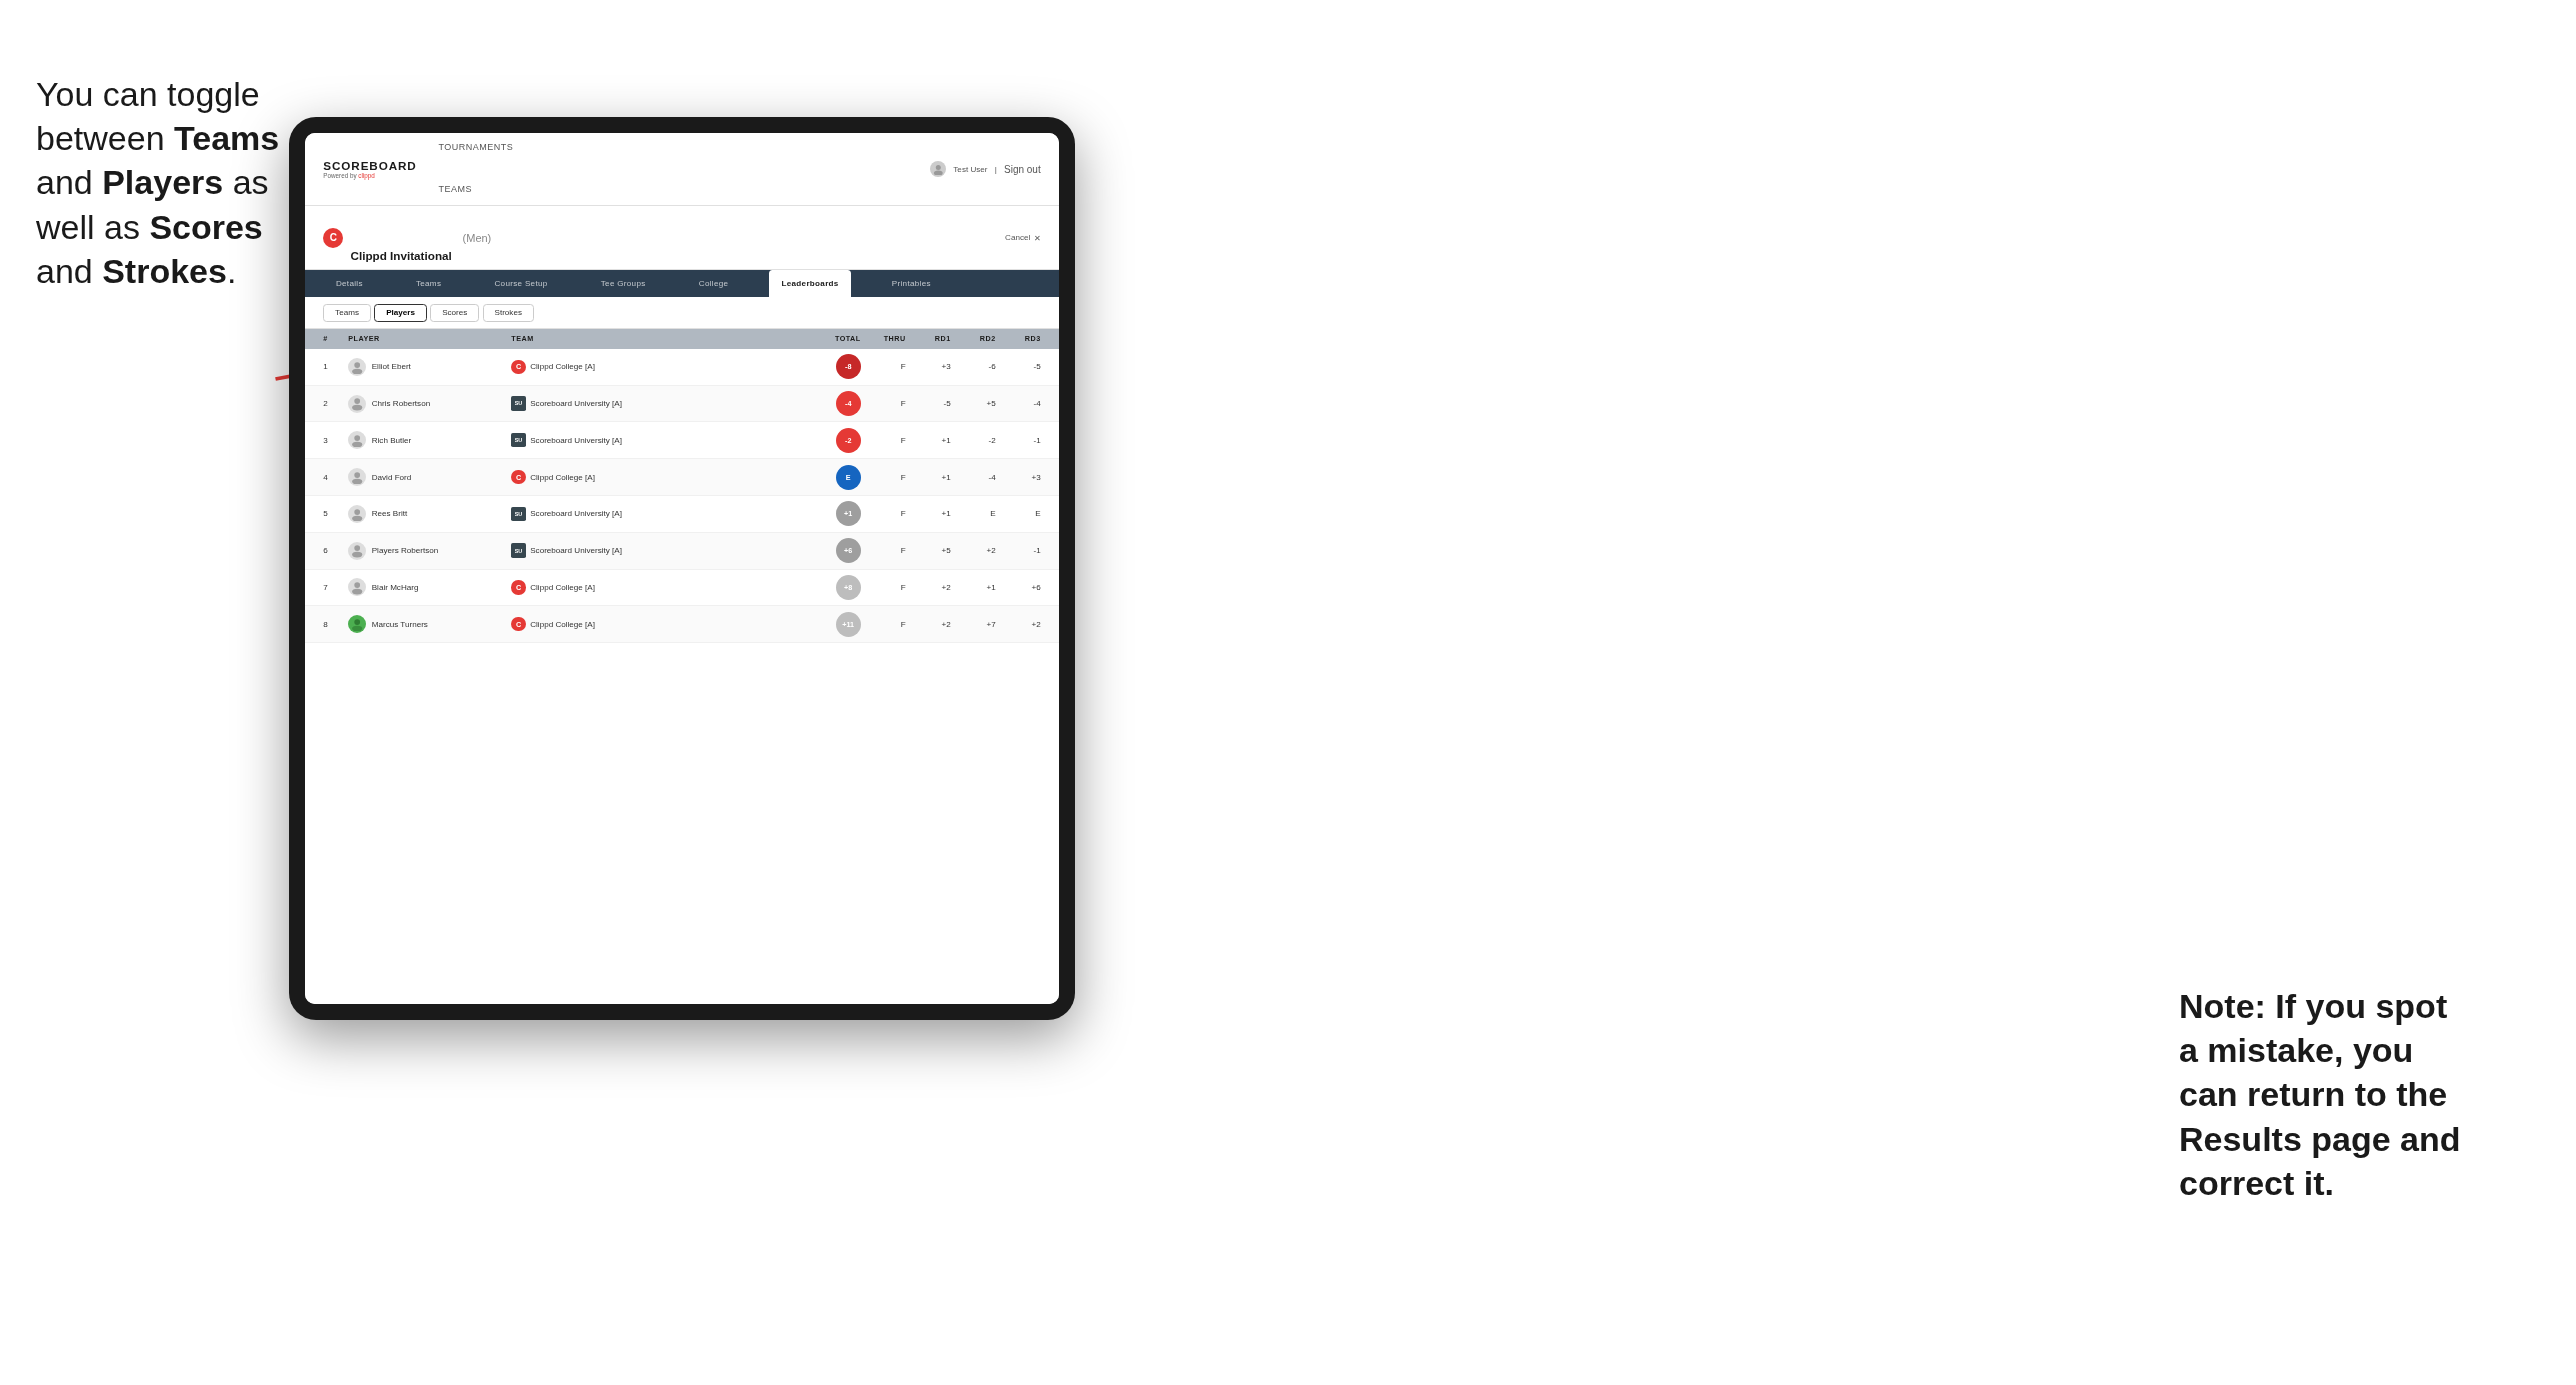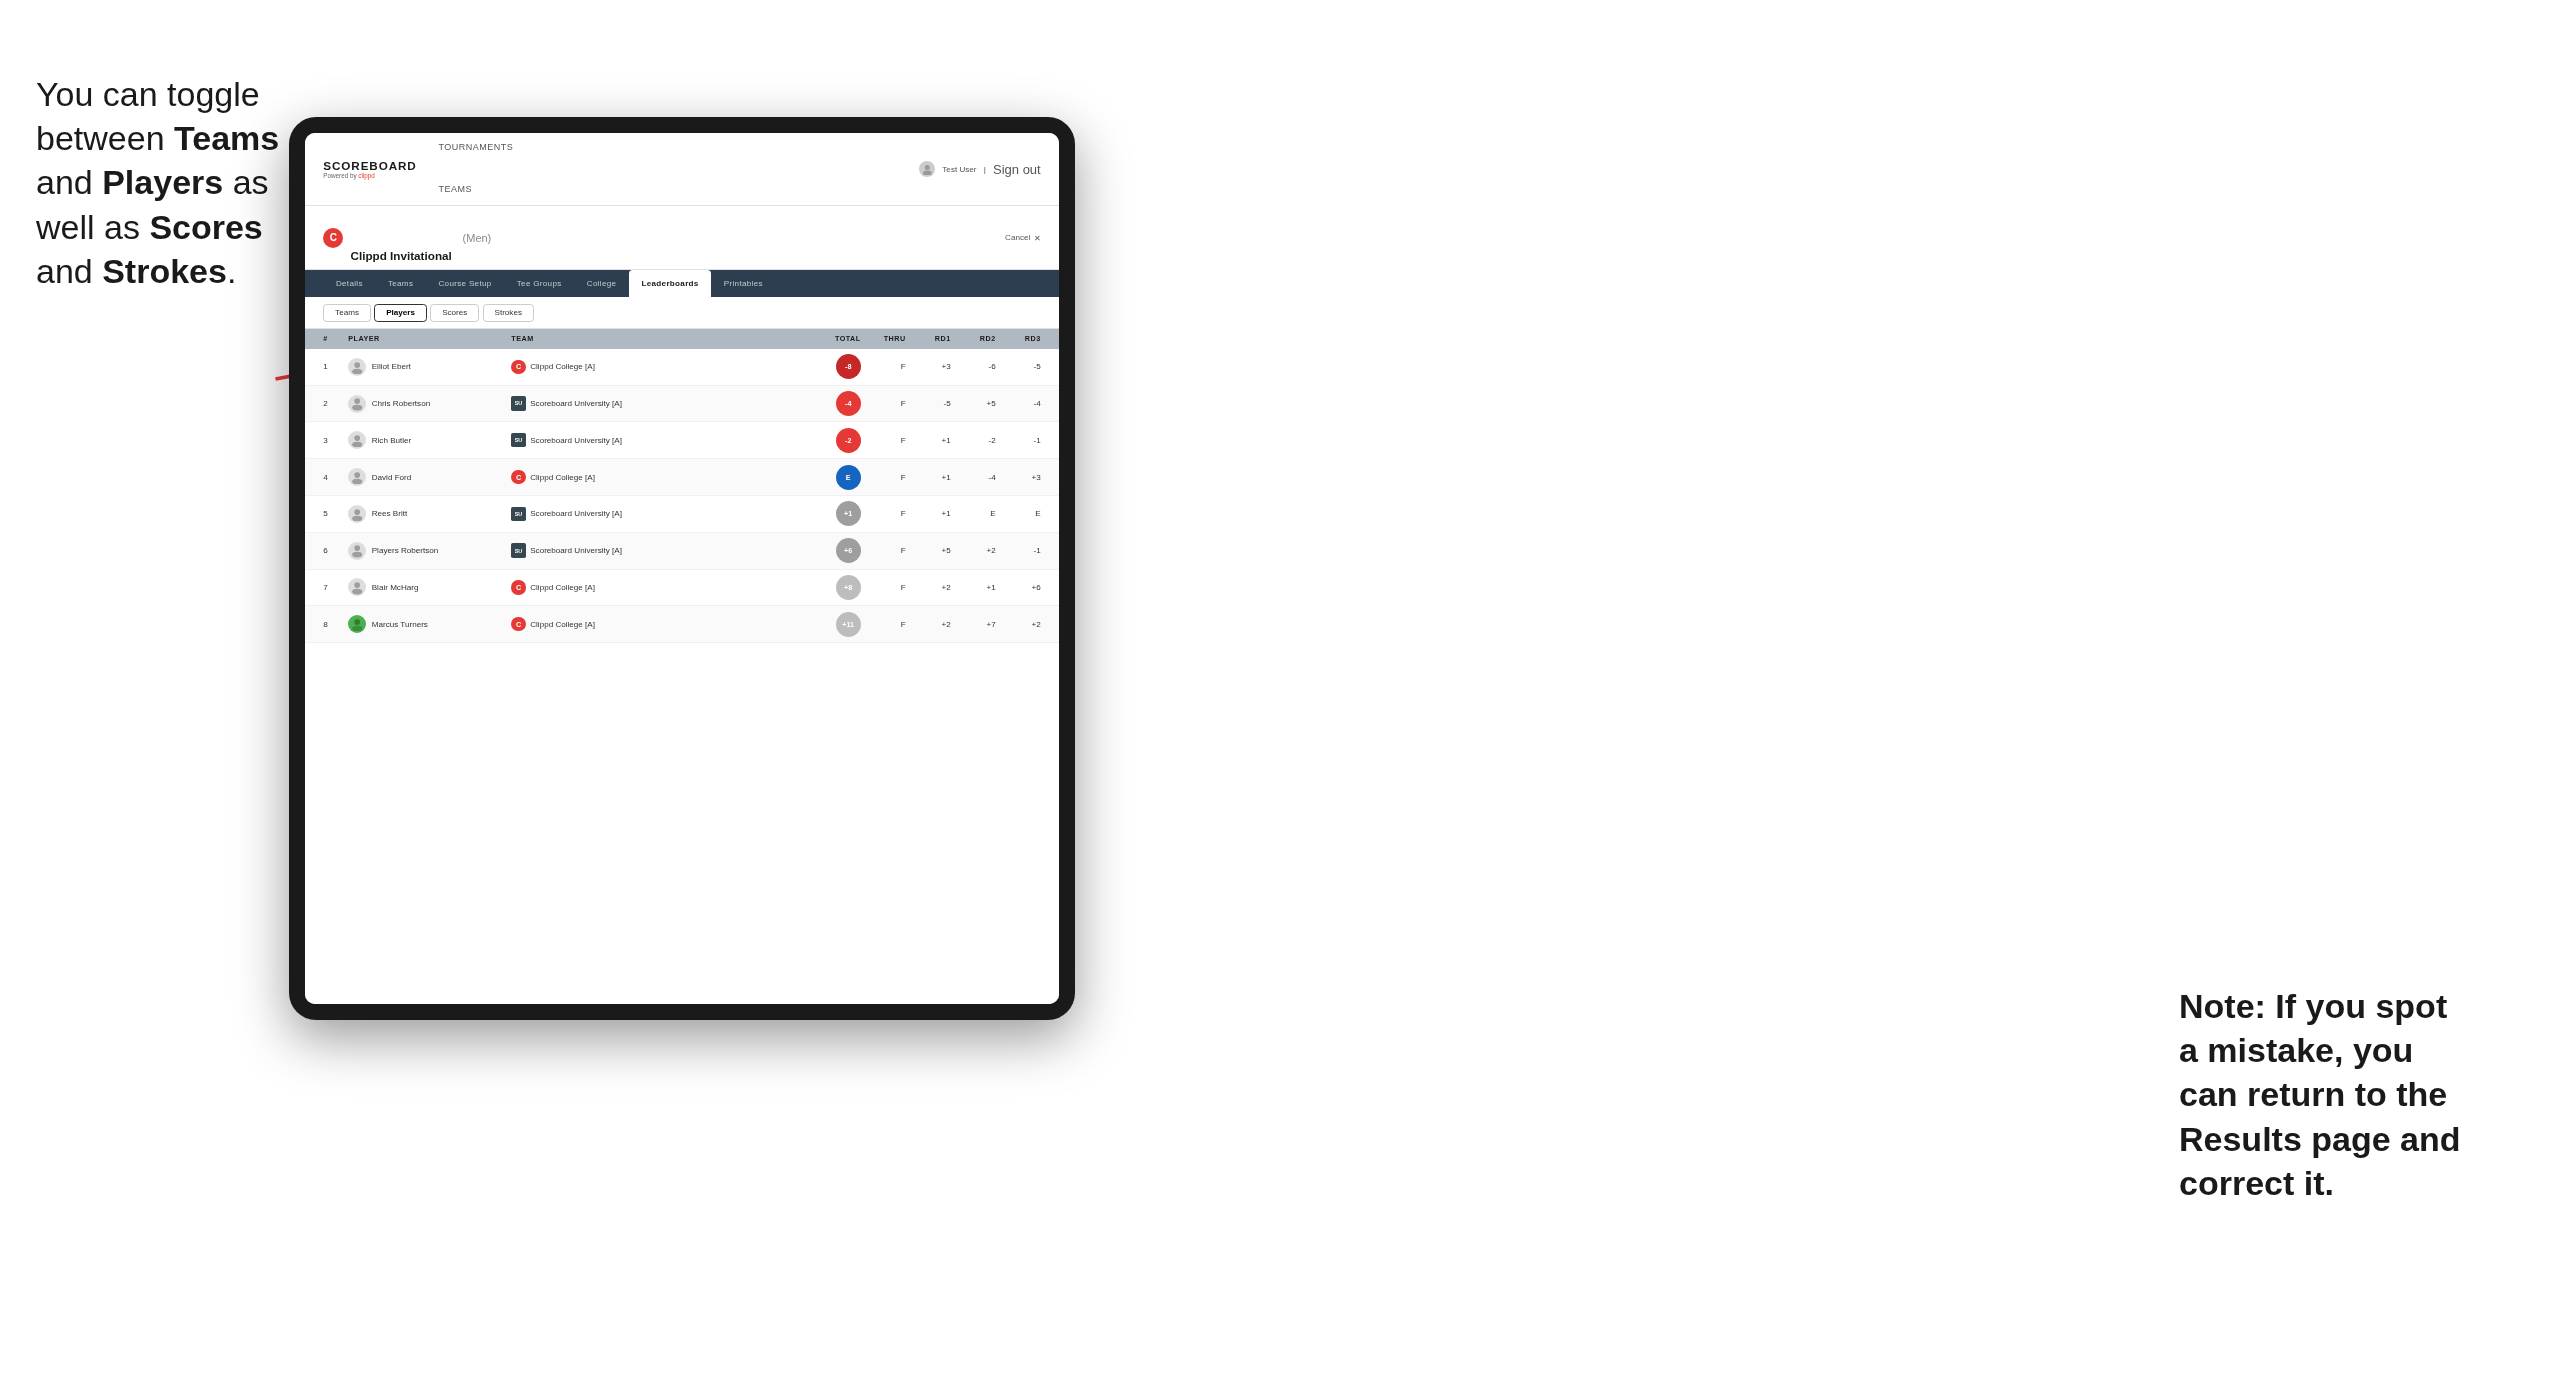--- a/index.html
+++ b/index.html
@@ -185,20 +185,21 @@
       cursor: pointer;
     }
 
     
     .tab-nav {
       background: #2c3e50;
       display: flex;
       align-items: center;
       padding: 0 18px;
       flex-shrink: 0;
+      gap: 28px;
     }
     .tab-item {
       padding: 9px 12.6px;
       font-size: 8.1px;
       color: rgba(255,255,255,0.7);
       cursor: pointer;
       font-weight: 500;
       letter-spacing: 0.3px;
     }
     .tab-item.active {
@@ -396,21 +397,21 @@
       </div>
       <div class="header-right">
         <div class="user-avatar-small">
           <svg viewBox="0 0 20 20" width="12.6" height="12.6">
               <circle cx="10" cy="7" r="4" fill="#999"></circle>
               <ellipse cx="10" cy="16" rx="7" ry="4" fill="#999"></ellipse>
             </svg>
         </div>
         <span>Test User</span>
         <span>|</span>
-        <a style="color:#555;text-decoration:none;font-size:13px;">Sign out</a>
+        <a style="color:#555;text-decoration:none;font-size:10px;">Sign out</a>
       </div>
     </div>
 
     <div class="tournament-header">
       <div class="tournament-title-row">
         <div class="tournament-logo">C</div>
         <span class="tournament-name">Clippd Invitational</span>
         <span class="tournament-sub">(Men)</span>
       </div>
       <div class="cancel-btn">

